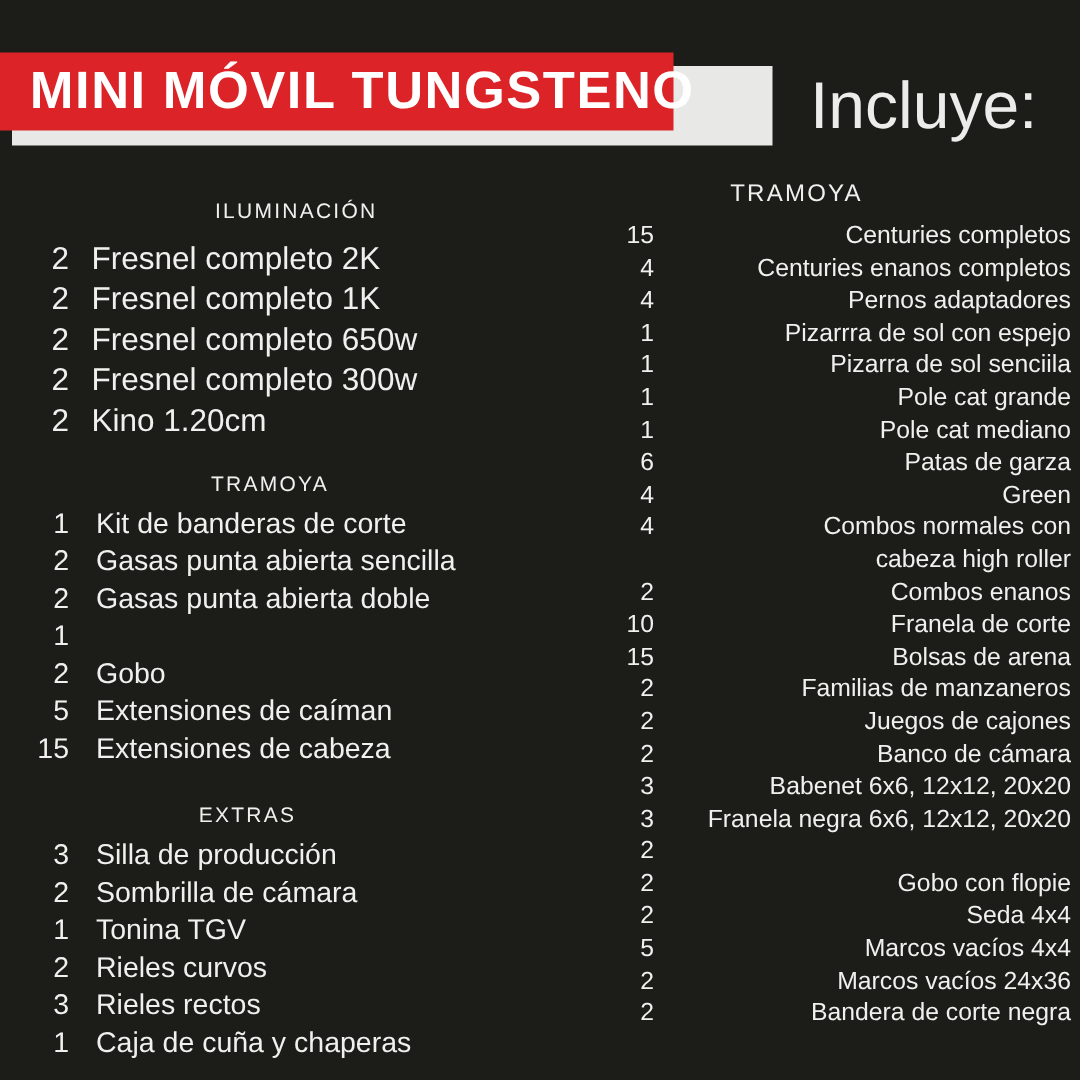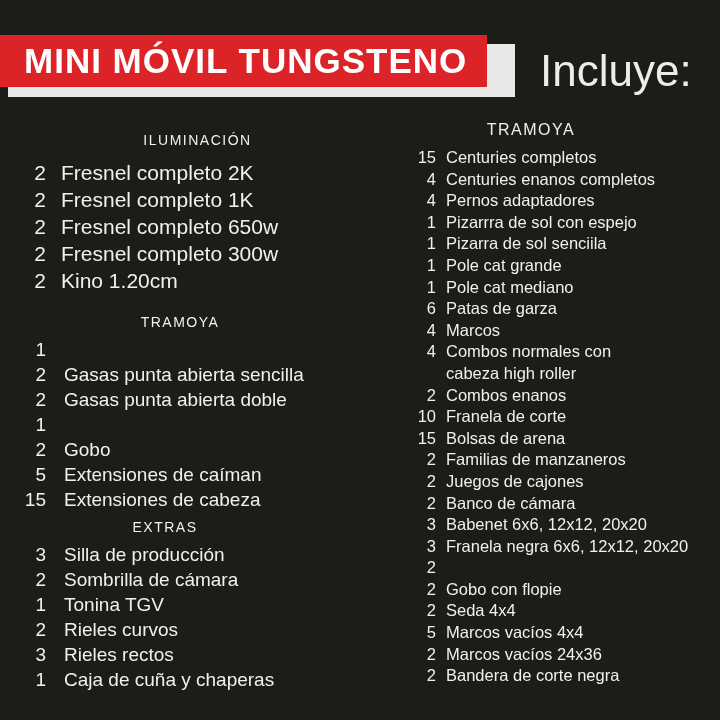--- a/index.html
+++ b/index.html
@@ -7,59 +7,59 @@
     width:720px;height:720px;position:relative;overflow:hidden;
     background:var(--bg,#1c1c18);
     color:var(--text,#f0f0ee);
     font-family:"Liberation Sans",sans-serif;
   }
   .banner-shadow{
     position:absolute;left:8px;top:44px;width:507px;height:53px;
     background:var(--band,#e8e8e6);
   }
   .banner{
-    position:absolute;left:0;top:35px;width:487px;height:52px;
+    position:absolute;left:0;top:35px;width:449px;height:52px;
     background:var(--accent,#dc2428);
-    display:flex;align-items:center;box-sizing:border-box;padding-left:24px;
+    display:flex;align-items:center;box-sizing:border-box;padding-left:34px;justify-content:center;
   }
   .title{
     font-size:35px;font-weight:bold;color:#ffffff;letter-spacing:1px;white-space:nowrap;
   }
   .subtitle{
     position:absolute;left:540px;top:46px;font-size:44px;font-weight:normal;color:#ececea;
   }
   .col-left{position:absolute;left:0;top:130px;width:400px;}
   .col-right{position:absolute;left:400px;top:120px;width:318px;}
 
   .sec-h{
     margin:0;text-align:center;font-weight:normal;letter-spacing:1.5px;
     font-size:14px;line-height:21px;color:var(--text,#f0f0ee);
   }
   .w-ilum{width:395px;}
   .w-ltram{width:360px;margin-top:18px;}
-  .w-extras{width:330px;margin-top:5px;}
+  .w-extras{width:330px;margin-top:21px;}
   .col-right .sec-h{font-size:16px;line-height:20px;width:262px;letter-spacing:1.5px;}
 
   .items{margin-top:8px;}
   .row{display:flex;align-items:baseline;}
   .qty{text-align:right;flex:none;}
   .label{white-space:pre-line;}
 
   .ilum .row{font-size:21px;line-height:27px;}
   .ilum .qty{width:46px;margin-right:15px;}
 
   .ltram{margin-top:4px;}
   .extras{margin-top:4px;}
   .ltram .row,.extras .row{font-size:19px;line-height:25px;}
   .ltram .qty,.extras .qty{width:46px;margin-right:18px;}
 
   .rtram{margin-top:7px;}
   .rtram .row{font-size:16.5px;line-height:21.6px;}
   .rtram .qty{width:36px;margin-right:10px;}
-  .rtram .label{width:268px;}
+  .rtram .label{width:268px;text-align:right;}
 </style>
 </head>
 <body>
 
 <div class="banner-shadow"></div>
 <div class="banner">
   <span class="title">MINI MÓVIL TUNGSTENO</span>
 </div>
 <div class="subtitle">Incluye:</div>
 
@@ -91,20 +91,21 @@
     <span class="qty">2</span>
     <span class="label">Kino 1.20cm</span>
   </div>
 </div>
   </div>
   <div>
     <h2 class="sec-h w-ltram">TRAMOYA</h2>
     <div class="items ltram">
   <div class="row">
     <span class="qty">1</span>
+    <span class="label">Kit de banderas de corte</span>
   </div>
 
   <div class="row">
     <span class="qty">2</span>
     <span class="label">Gasas punta abierta sencilla</span>
   </div>
 
   <div class="row">
     <span class="qty">2</span>
     <span class="label">Gasas punta abierta doble</span>
@@ -205,21 +206,21 @@
     <span class="label">Pole cat mediano</span>
   </div>
 
   <div class="row">
     <span class="qty">6</span>
     <span class="label">Patas de garza</span>
   </div>
 
   <div class="row">
     <span class="qty">4</span>
-    <span class="label">Marcos</span>
+    <span class="label">Green</span>
   </div>
 
   <div class="row">
     <span class="qty">4</span>
     <span class="label">Combos normales con
 cabeza high roller</span>
   </div>
 
   <div class="row">
     <span class="qty">2</span>

